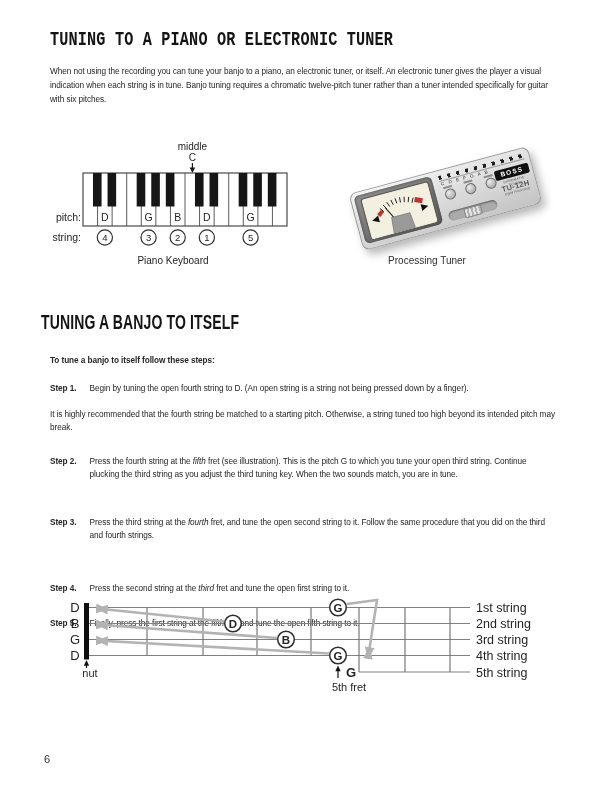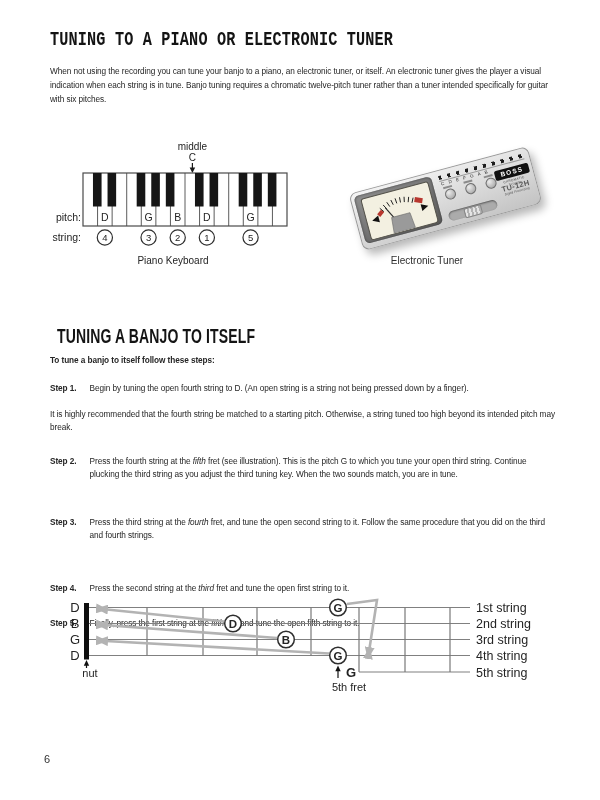--- a/index.html
+++ b/index.html
@@ -185,23 +185,23 @@
       <div class="boss-logo">BOSS</div>
       <div class="tuner-type">CHROMATIC TUNER</div>
       <div class="tuner-model">TU-12H</div>
       <div class="tuner-sub">Digital Processing</div>
       <div class="t-slider">
         <div class="t-knob"></div>
       </div>
     </div>
   </div>
 </div>
-<div class="abs caption" style="left:352px; top:255px; width:150px;">Electronic Tuner</div>
-
-<div class="abs" style="left:57px; top:312px;margin-top:14px;">
+<div class="abs caption" style="left:352px; top:255px; width:150px;">Processing Tuner</div>
+
+<div class="abs" style="left:41px; top:312px;">
   <span class="h-title h2-scale">TUNING A BANJO TO ITSELF</span>
 </div>
 
 <div class="abs squeeze lead-p" style="left:50px; top:353px;">To tune a banjo to itself follow these steps:</div>
 
 <div class="abs squeeze step" style="left:50px; top:381px;">
   <span class="step-label">Step 1.</span>
   <span>Begin by tuning the open fourth string to D. (An open string is a string not being pressed down by a finger).</span><i></i><span></span>
 </div>
 

